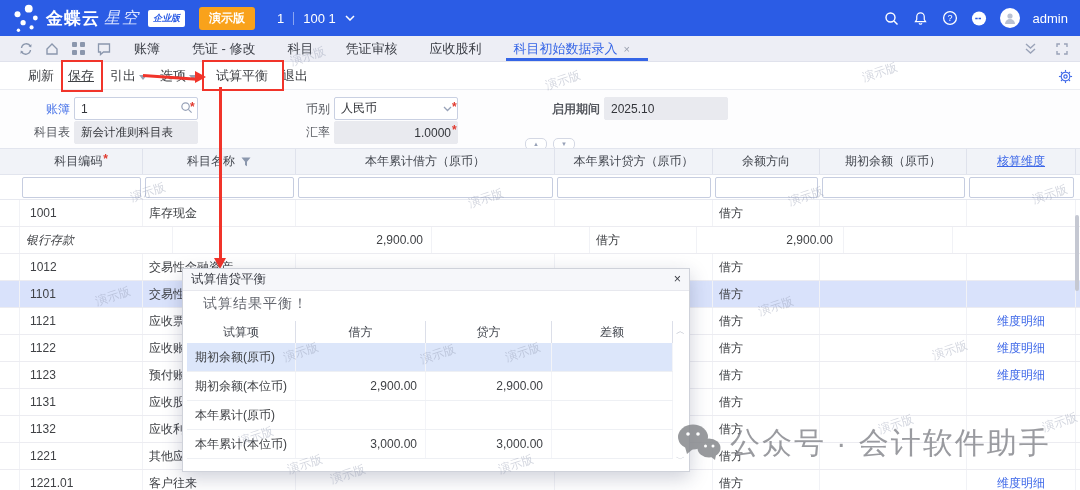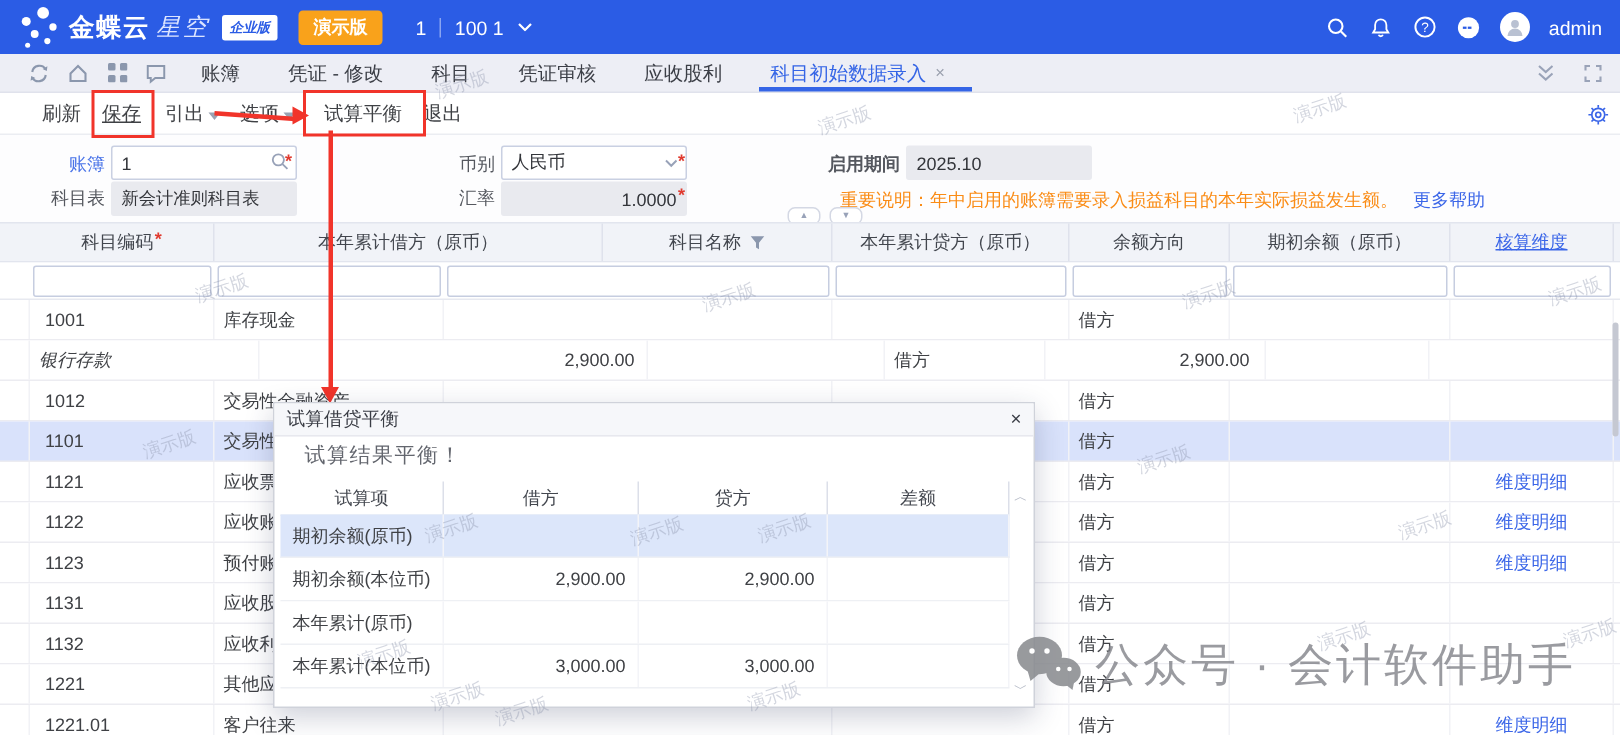--- a/index.html
+++ b/index.html
@@ -301,43 +301,40 @@
     <span class="flabel" style="left:260px;width:70px;top:34px;">汇率</span>
     <span class="fbox ro" style="left:334px;top:31px;width:110px;justify-content:flex-end;">
         <span>1.0000</span>
       </span>
     <span class="req" style="left:452px;top:33px;">*</span>
 
     <span class="flabel" style="left:520px;width:80px;top:11px;font-weight:bold;">启用期间</span>
     <span class="fbox ro" style="left:604px;top:7px;width:110px;">
         <span>2025.10</span>
       </span>
-    <span class="notice" style="left:560px;top:35px;">
-      <span>重要说明：年中启用的账簿需要录入损益科目的本年实际损益发生额。</span><span class="helplink">更多帮助</span>
-    </span>
     <span class="pill" style="left:525px;top:48px;">▲</span>
     <span class="pill" style="left:553px;top:48px;">▼</span>
   </div>
 
   <div class="abs ghead" id="ghead">
       <div class="hcell" style="width: 20px; border-right: none;"></div>
       <div class="hcell" style="width: 123px;">
         <span>科目编码</span>
         <span style="color: rgb(224, 58, 47); font-weight: bold; margin-left: 1px; position: relative; top: -3px;">*</span>
       </div>
-      <div class="hcell" style="width: 259px;">
-        <span>本年累计借方（原币）</span>
-      </div>
       <div class="hcell" style="width: 153px;">
         <span>科目名称</span>
         <span class="funnel">
           <svg width="10" height="10" viewBox="0 0 10 10">
             <path d="M0.5 0.5h9L6 4.8v4.4L4 8V4.8z" fill="#8b97ad"></path>
           </svg>
         </span>
+      </div>
+      <div class="hcell" style="width: 259px;">
+        <span>本年累计借方（原币）</span>
       </div>
       <div class="hcell" style="width: 158px;">
         <span>本年累计贷方（原币）</span>
       </div>
       <div class="hcell" style="width: 107px;">
         <span>余额方向</span>
       </div>
       <div class="hcell" style="width: 147px;">
         <span>期初余额（原币）</span>
       </div>

